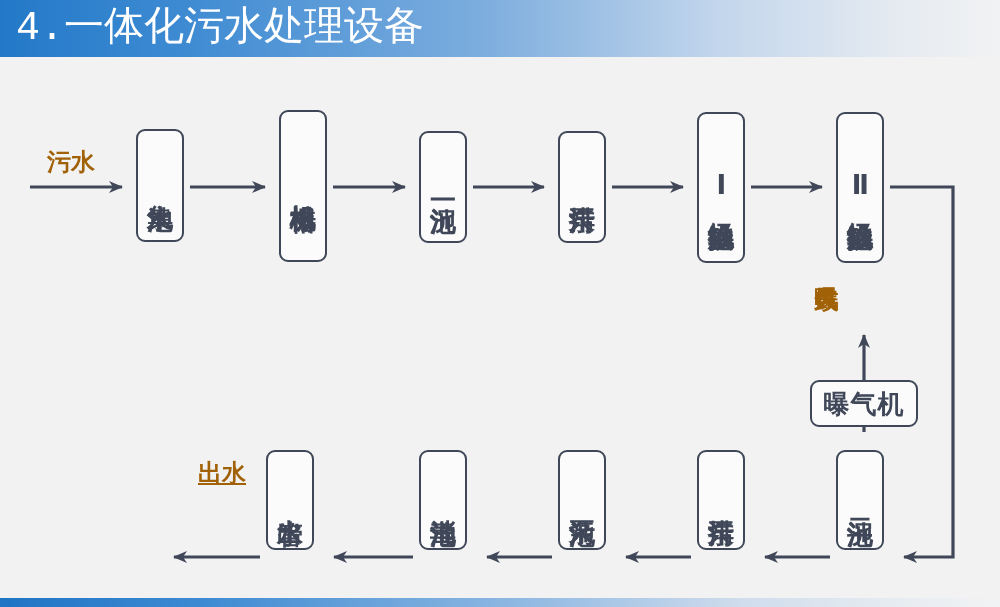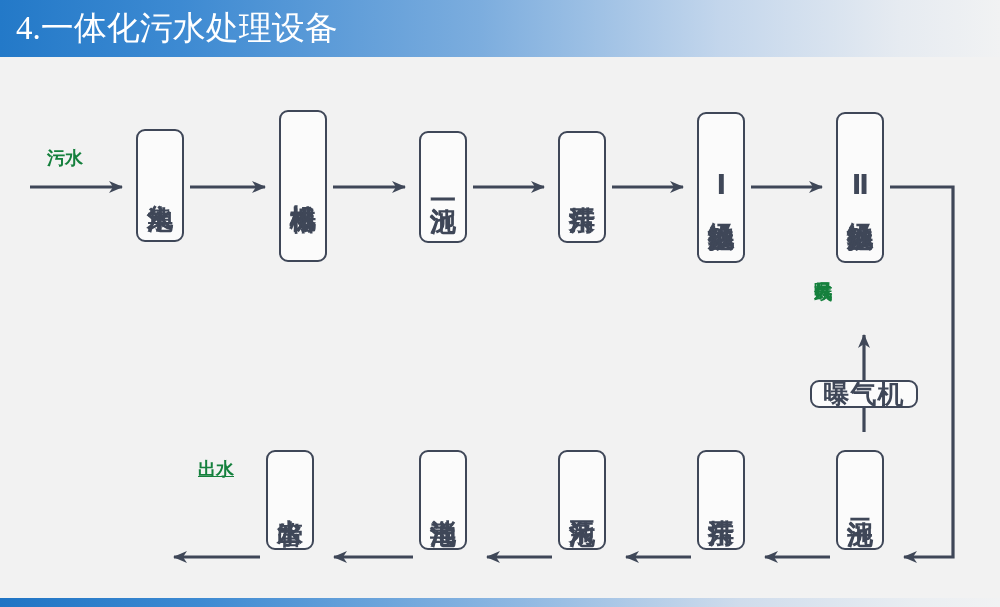--- a/index.html
+++ b/index.html
@@ -22,24 +22,24 @@
     left: 0;
     top: 0;
     width: 1000px;
     height: 57px;
     background: linear-gradient(to right, #2379c8 0%, #3d8ad2 18%, #7cadde 48%, #c3d6ec 72%, #e6ebf1 90%, #f1f2f3 100%);
   }
   #title-text {
     position: absolute;
     left: 16px;
     top: 2px;
-    font-size: 33px;
+    font-size: 40px;
     line-height: 53px;
     color: #ffffff;
-    font-family: Liberation Serif, serif;
+    font-family: Liberation Mono, monospace;
     letter-spacing: 0px;
     white-space: nowrap;
   }
   #bottom-bar {
     position: absolute;
     left: 0;
     bottom: 0;
     width: 1000px;
     height: 9px;
     background: linear-gradient(to right, #1f74c4 0%, #3d8ad2 20%, #8fb8e2 52%, #cfdcec 74%, #eaeef2 92%, #f1f2f3 100%);
@@ -73,22 +73,22 @@
   }
   .node-box .htext {
     font-size: 26px;
     line-height: 1.0;
     font-weight: 700;
     letter-spacing: 1px;
     font-family: "DejaVu Sans", "Liberation Sans", sans-serif;
   }
   .edge-label {
     position: absolute;
-    color: #15803d;
-    font-size: 18px;
+    color: #a16207;
+    font-size: 24px;
     font-weight: 700;
     font-family: "DejaVu Sans", "Liberation Sans", sans-serif;
     white-space: nowrap;
   }
   .edge-label.vertical {
     writing-mode: vertical-rl;
     text-orientation: upright;
     line-height: 1.02;
     letter-spacing: 0px;
   }
@@ -163,21 +163,21 @@
     </div>
 
     <div class="node-box" style="left:697px; top:55px; width:48px; height:151px;">
       <span class="vtext">Ⅰ级接触池</span>
     </div>
 
     <div class="node-box" style="left:836px; top:55px; width:48px; height:151px;">
       <span class="vtext">Ⅱ级接触池</span>
     </div>
 
-    <div class="node-box" style="left:810px; top:323px; width:108px; height:28px;">
+    <div class="node-box" style="left:810px; top:323px; width:108px; height:47px;">
       <span class="htext">曝气机</span>
     </div>
 
     <div class="node-box" style="left:836px; top:393px; width:48px; height:100px;">
       <span class="vtext">二沉池</span>
     </div>
 
     <div class="node-box" style="left:697px; top:393px; width:48px; height:100px;">
       <span class="vtext">排污泵</span>
     </div>

